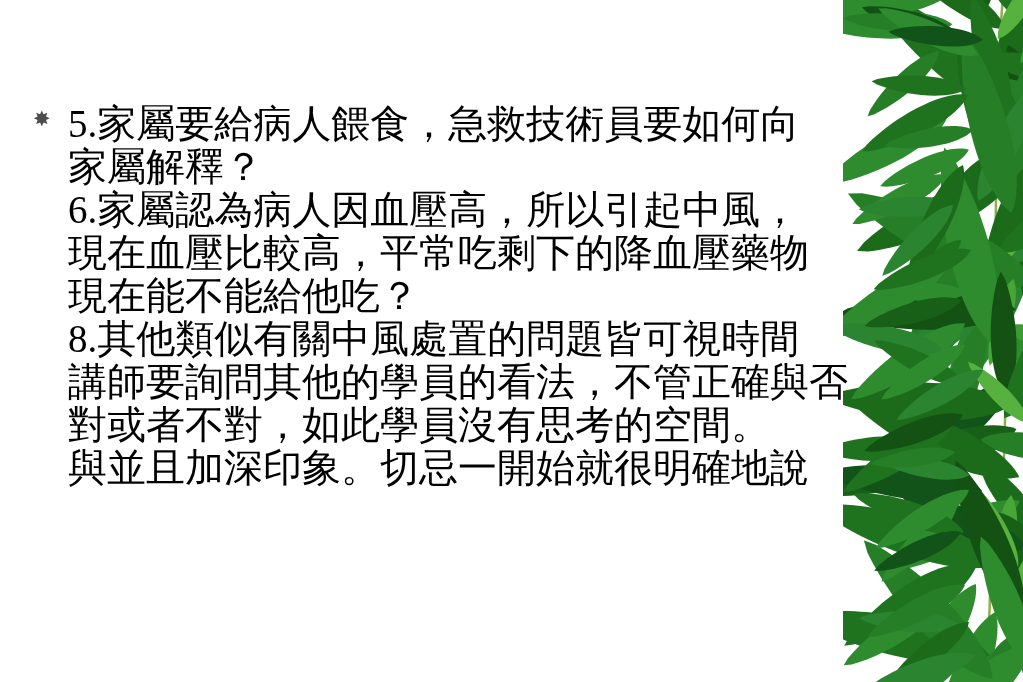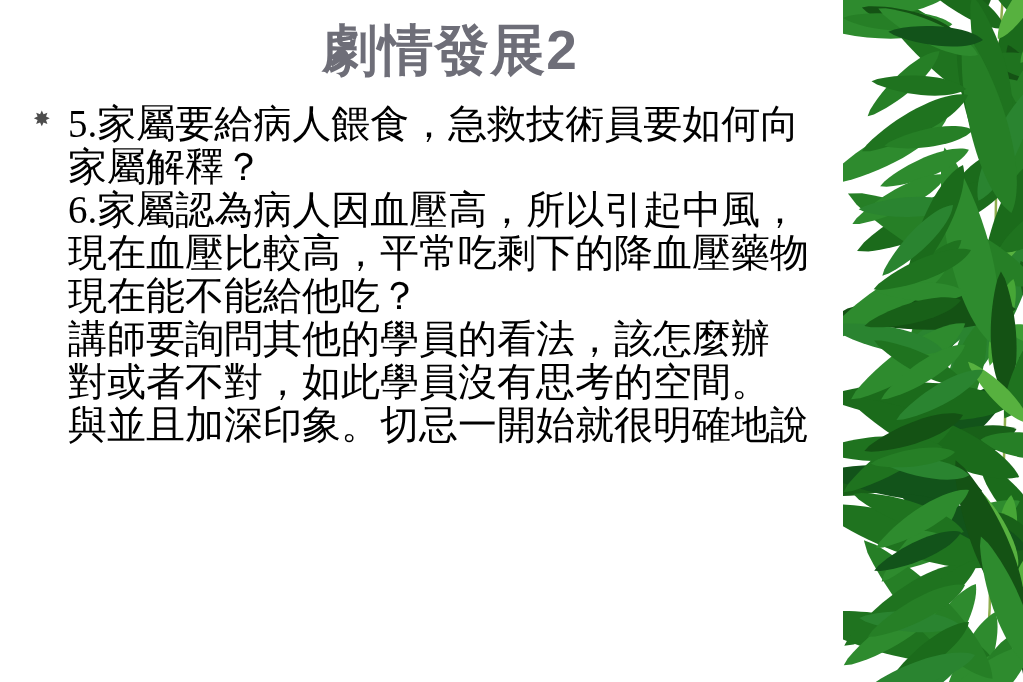--- a/index.html
+++ b/index.html
@@ -39,31 +39,31 @@
   .bamboo{
     position:absolute;right:0;top:0;
     width:180px;height:682px;display:block;
   }
 </style>
 </head>
 <body>
 
 <div class="slide" style="--bg: #ffffff; --title-color: #6e6e78; --bullet-color: #4d4d4d; --body-color: #000000;">
 
-  <div class="title">劇情發展2</div>
 
   <div class="body">
     <span class="bullet">✸</span>
     <div id="lines">
         <div class="line">5.家屬要給病人餵食，急救技術員要如何向</div>
         <div class="line">家屬解釋？</div>
         <div class="line">6.家屬認為病人因血壓高，所以引起中風，</div>
         <div class="line">現在血壓比較高，平常吃剩下的降血壓藥物</div>
         <div class="line indent-1">現在能不能給他吃？</div>
-        <div class="line">講師要詢問其他的學員的看法，該怎麼辦</div>
+        <div class="line">8.其他類似有關中風處置的問題皆可視時間</div>
+        <div class="line">講師要詢問其他的學員的看法，不管正確與否</div>
         <div class="line">對或者不對，如此學員沒有思考的空間。</div>
         <div class="line">與並且加深印象。切忌一開始就很明確地說</div>
       </div>
   </div>
 
   <svg class="bamboo" viewBox="0 0 180 682" preserveAspectRatio="none" xmlns="http://www.w3.org/2000/svg">
     <defs>
       <path id="leaf" d="M0 0 C14 -12 58 -14 94 -3 L100 0 L94 3 C58 14 14 12 0 0 Z"></path>
     </defs>
     <g id="stems" fill="none" stroke="#8fae4e" stroke-width="2.5">

